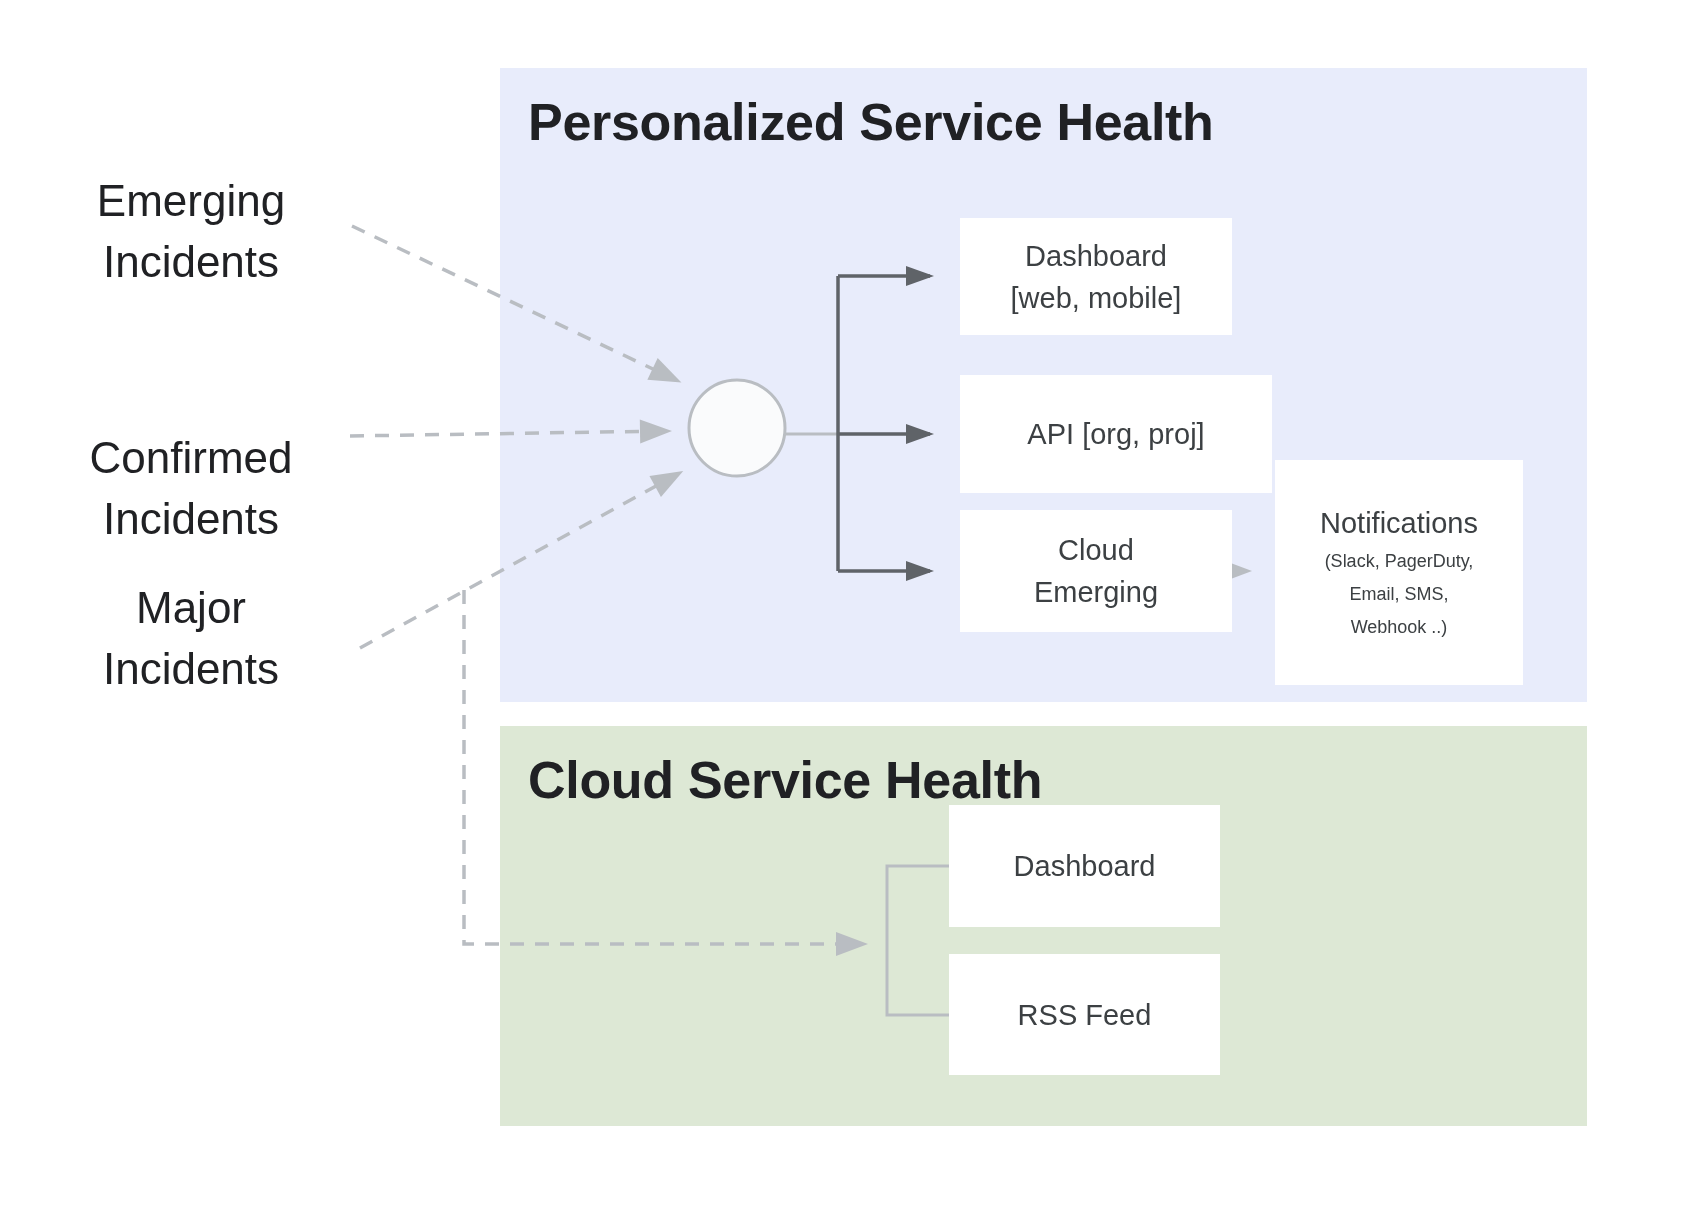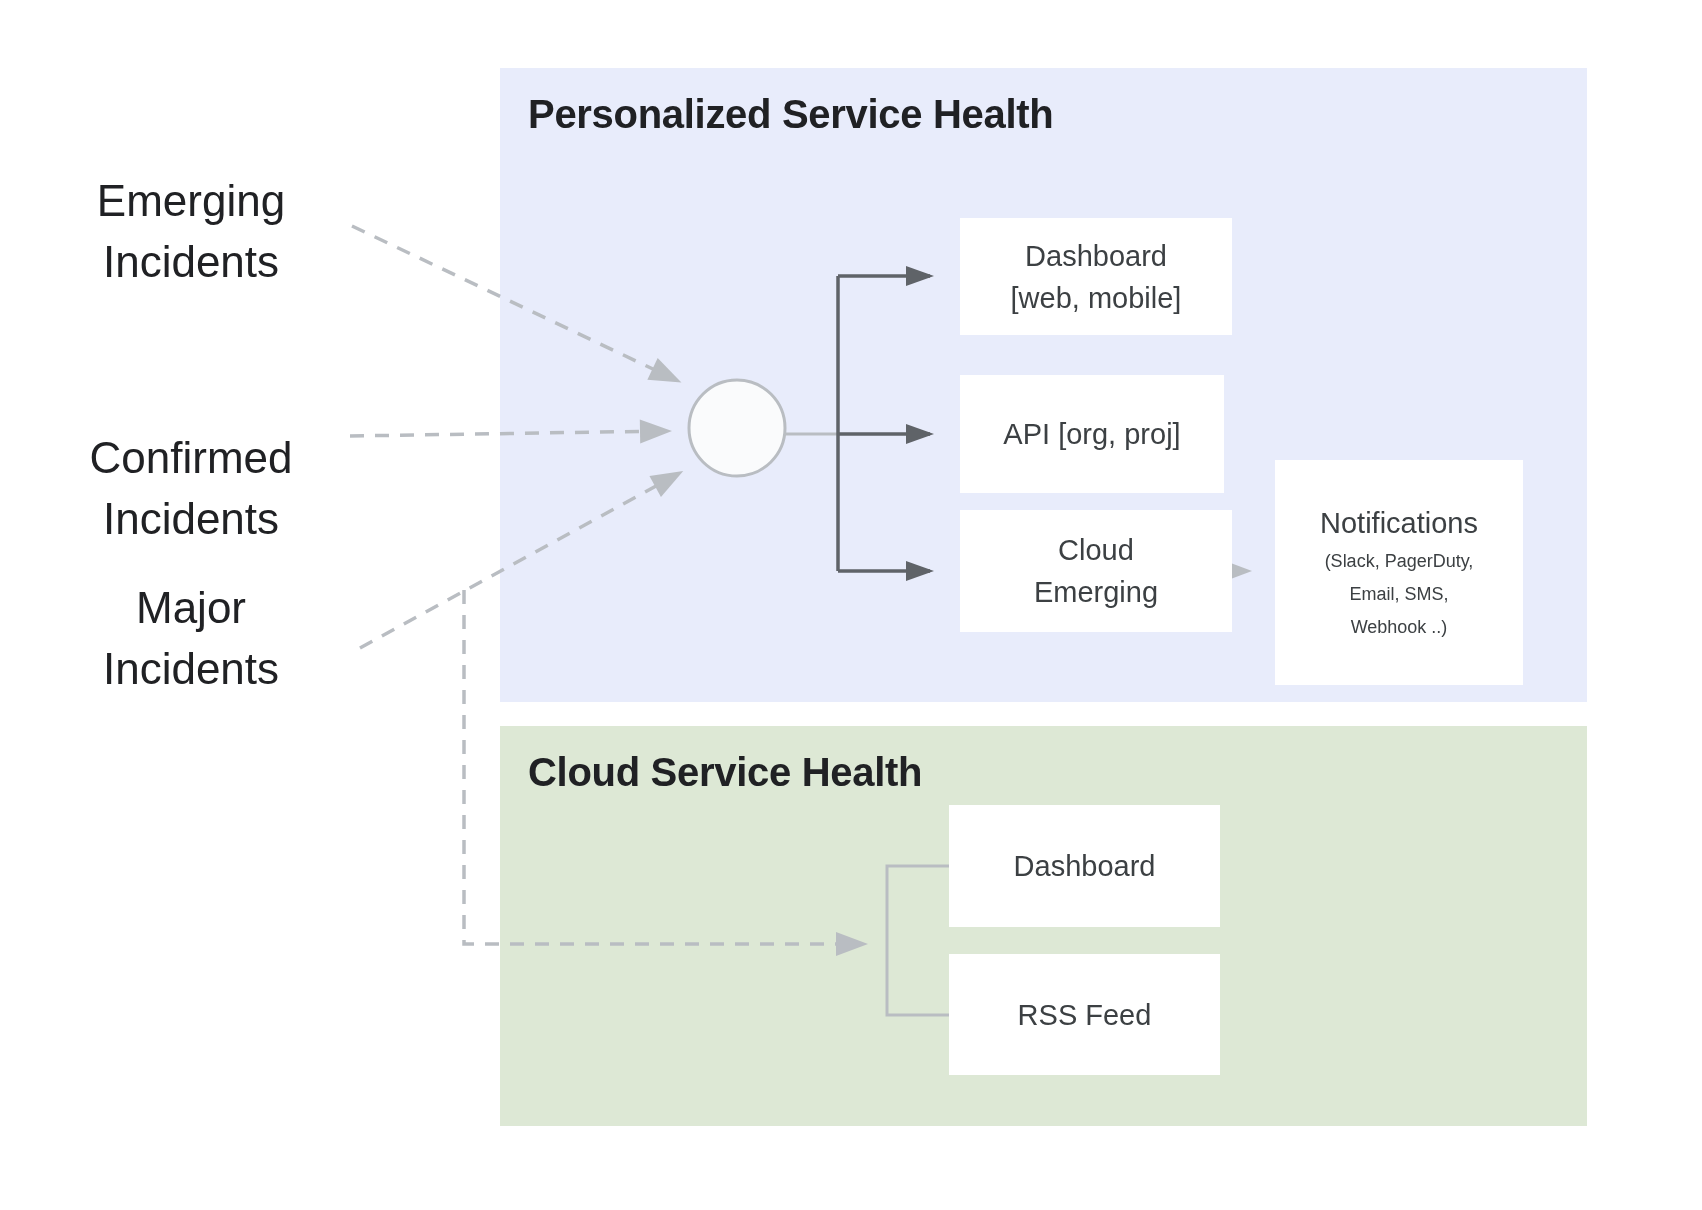--- a/index.html
+++ b/index.html
@@ -23,21 +23,21 @@
     width: 1087px; height: 634px;
     background: #e8ecfb;
   }
   .panel-green {
     left: 500px; top: 726px;
     width: 1087px; height: 400px;
     background: #dde8d5;
   }
   .panel-title {
     position: absolute;
-    font-size: 40px;
+    font-size: 52px;
     font-weight: 700;
     letter-spacing: -0.3px;
     color: #202124;
     white-space: nowrap;
   }
   .panel-title.blue-title { left: 528px; top: 92px; }
   .panel-title.green-title { left: 528px; top: 750px; }
 
   .node {
     position: absolute;
@@ -45,21 +45,21 @@
     display: flex;
     flex-direction: column;
     align-items: center;
     justify-content: center;
     text-align: center;
     color: #3c4043;
     font-size: 29px;
     line-height: 42px;
   }
   .node-dash-web   { left: 960px;  top: 218px; width: 272px; height: 117px; }
-  .node-api        { left: 960px;  top: 375px; width: 264px; height: 118px; }
+  .node-api        { left: 960px;  top: 375px; width: 312px; height: 118px; }
   .node-logging    { left: 960px;  top: 510px; width: 272px; height: 122px; }
   .node-notify     { left: 1275px; top: 460px; width: 248px; height: 225px; }
   .node-dash-green { left: 949px;  top: 805px; width: 271px; height: 122px; }
   .node-rss        { left: 949px;  top: 954px; width: 271px; height: 121px; }
 
   .notify-title {
     font-size: 29px;
     line-height: 44px;
     color: #3c4043;
   }

